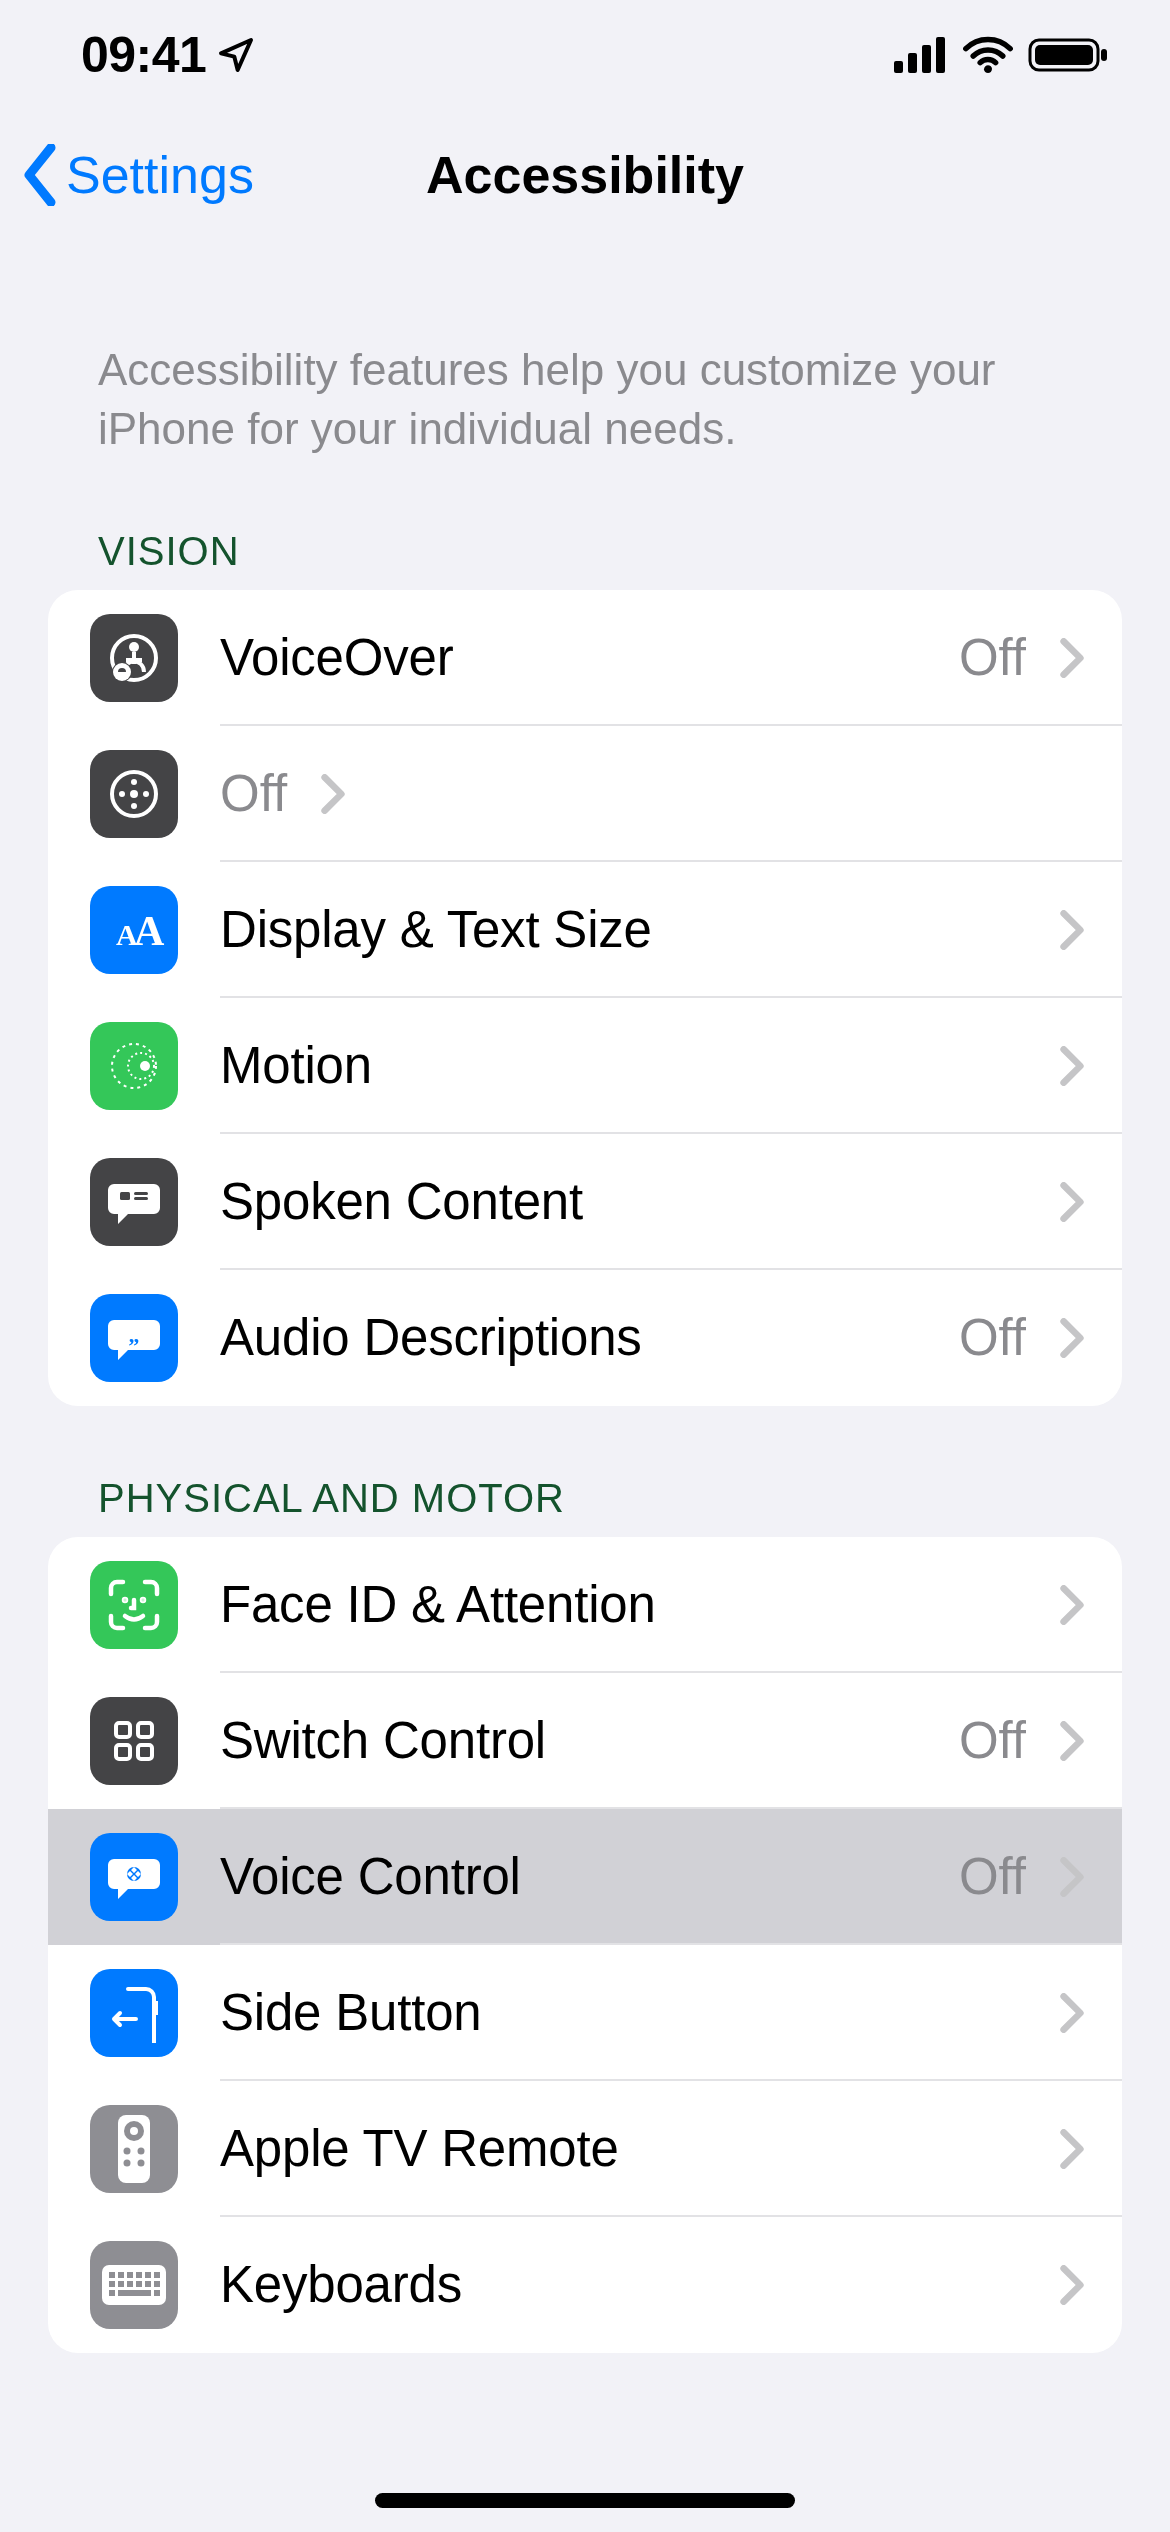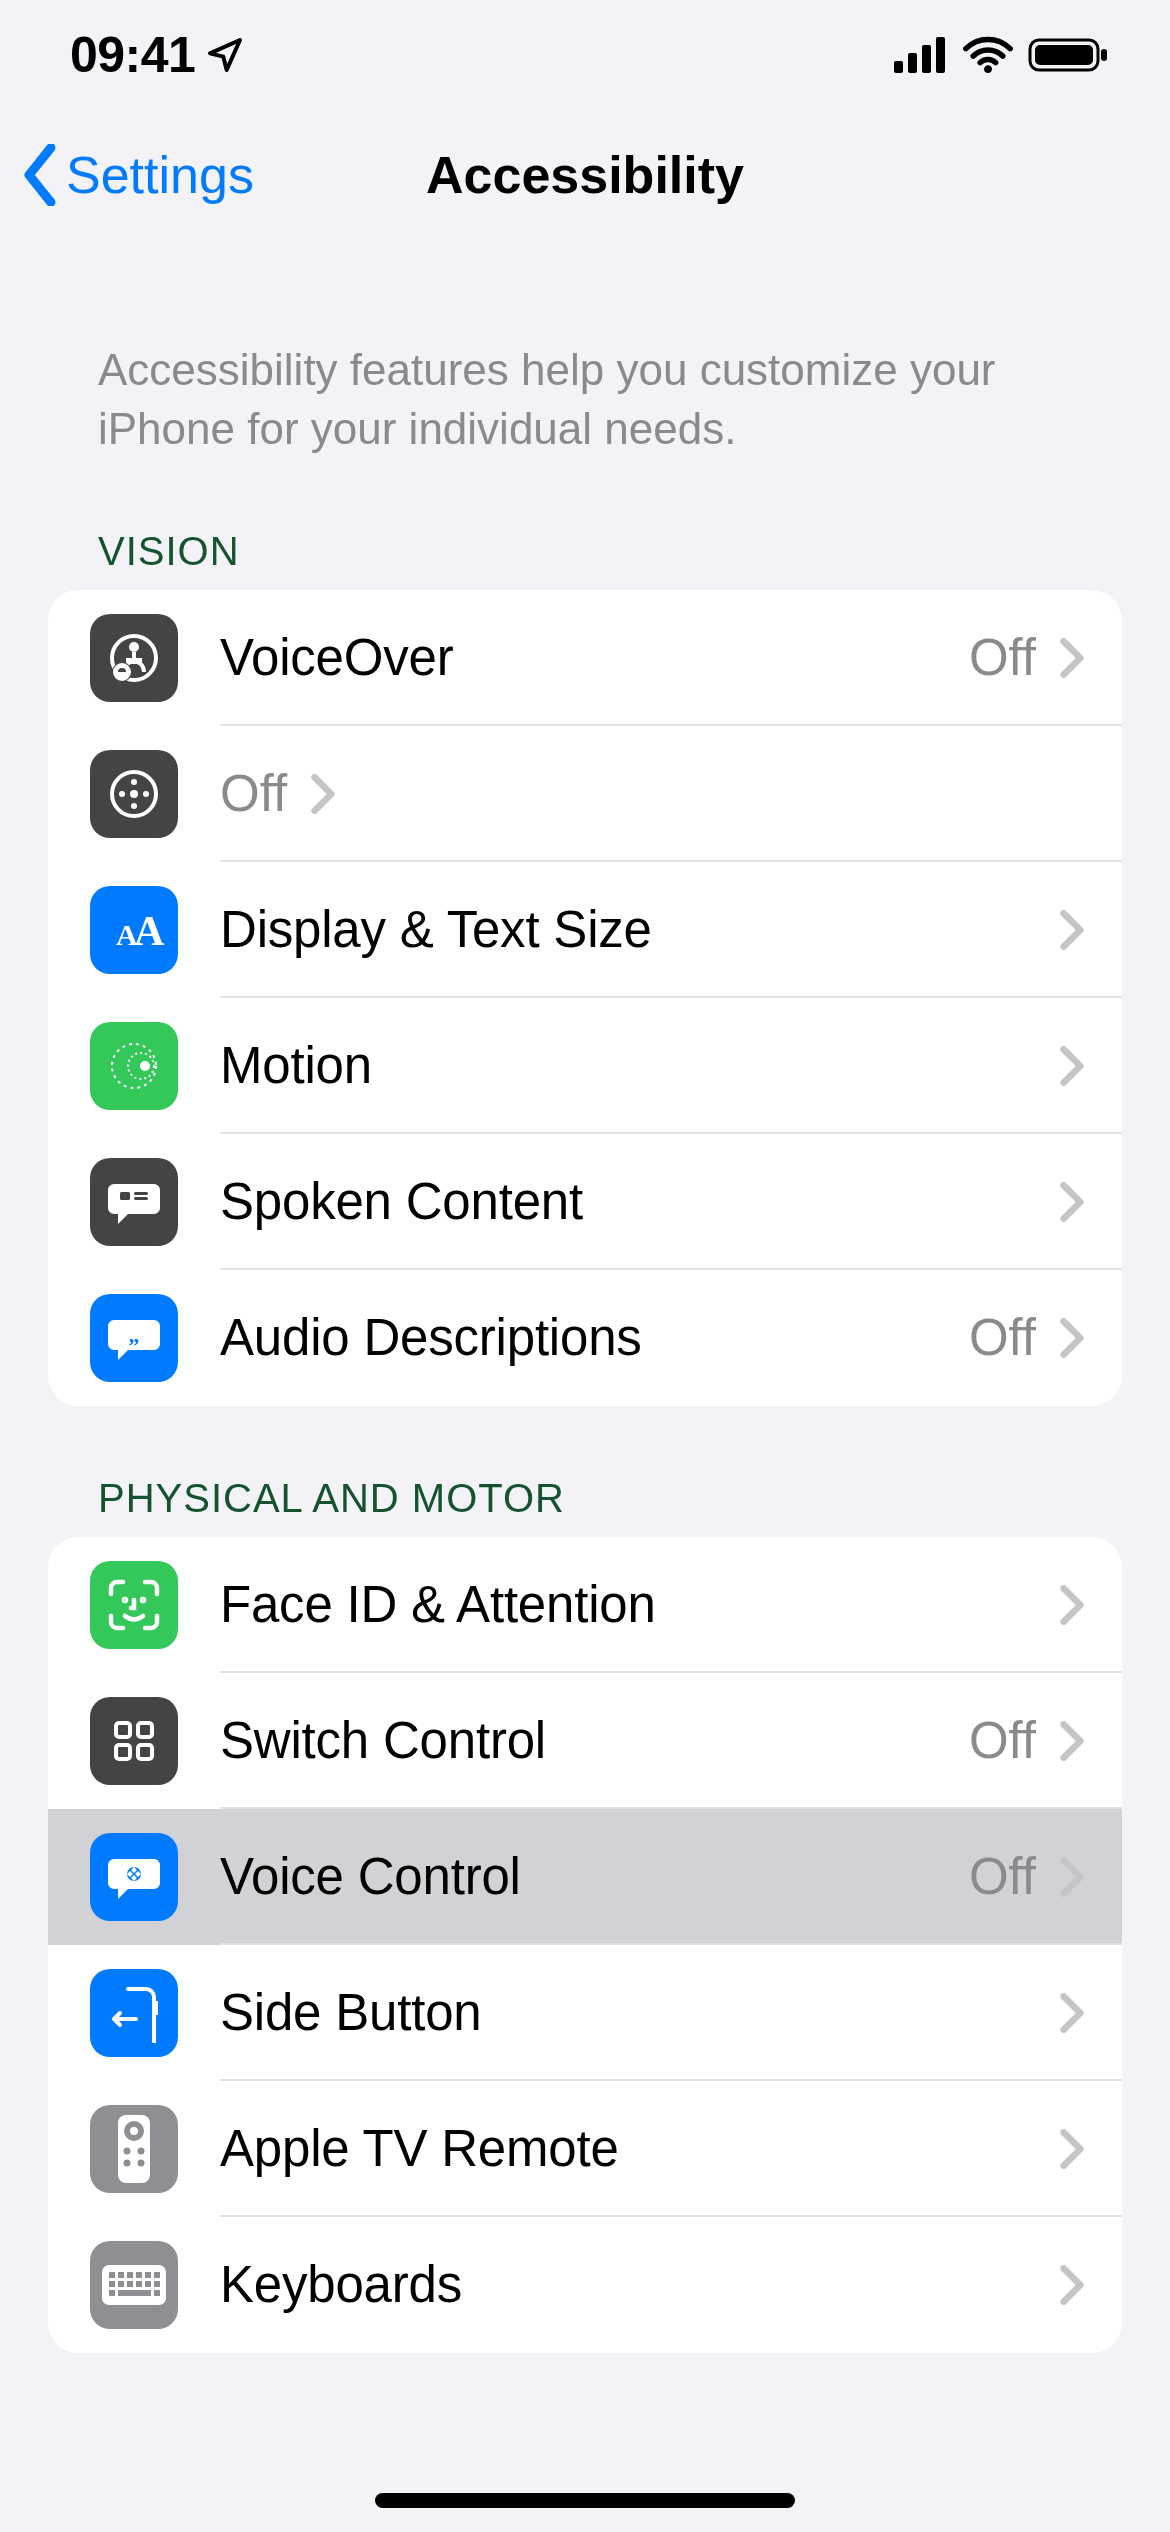--- a/index.html
+++ b/index.html
@@ -12,20 +12,21 @@
     overflow: hidden;
   }
 
   
   .status-bar {
     height: 110px;
     display: flex;
     align-items: center;
     justify-content: space-between;
     padding: 0 60px 0 70px;
+    margin-left: 11px;
   }
   .status-time {
     font-size: 50px;
     font-weight: 600;
     letter-spacing: -0.5px;
     display: flex;
     align-items: center;
     gap: 10px;
   }
   .status-icons { display: flex; align-items: center; gap: 14px; }
@@ -104,21 +105,21 @@
   .row .label {
     flex: 1 1 auto;
     font-size: 51px;
     color: #000;
     letter-spacing: -0.2px;
   }
 
   .row .value {
     font-size: 51px;
     color: #8a8a8e;
-    margin-right: 24px;
+    margin-right: 34px;
   }
 
   .row .chev {
     flex: 0 0 auto;
     color: #c5c5c7;
   }
 
   .sep {
     position: absolute;
     left: 172px;

